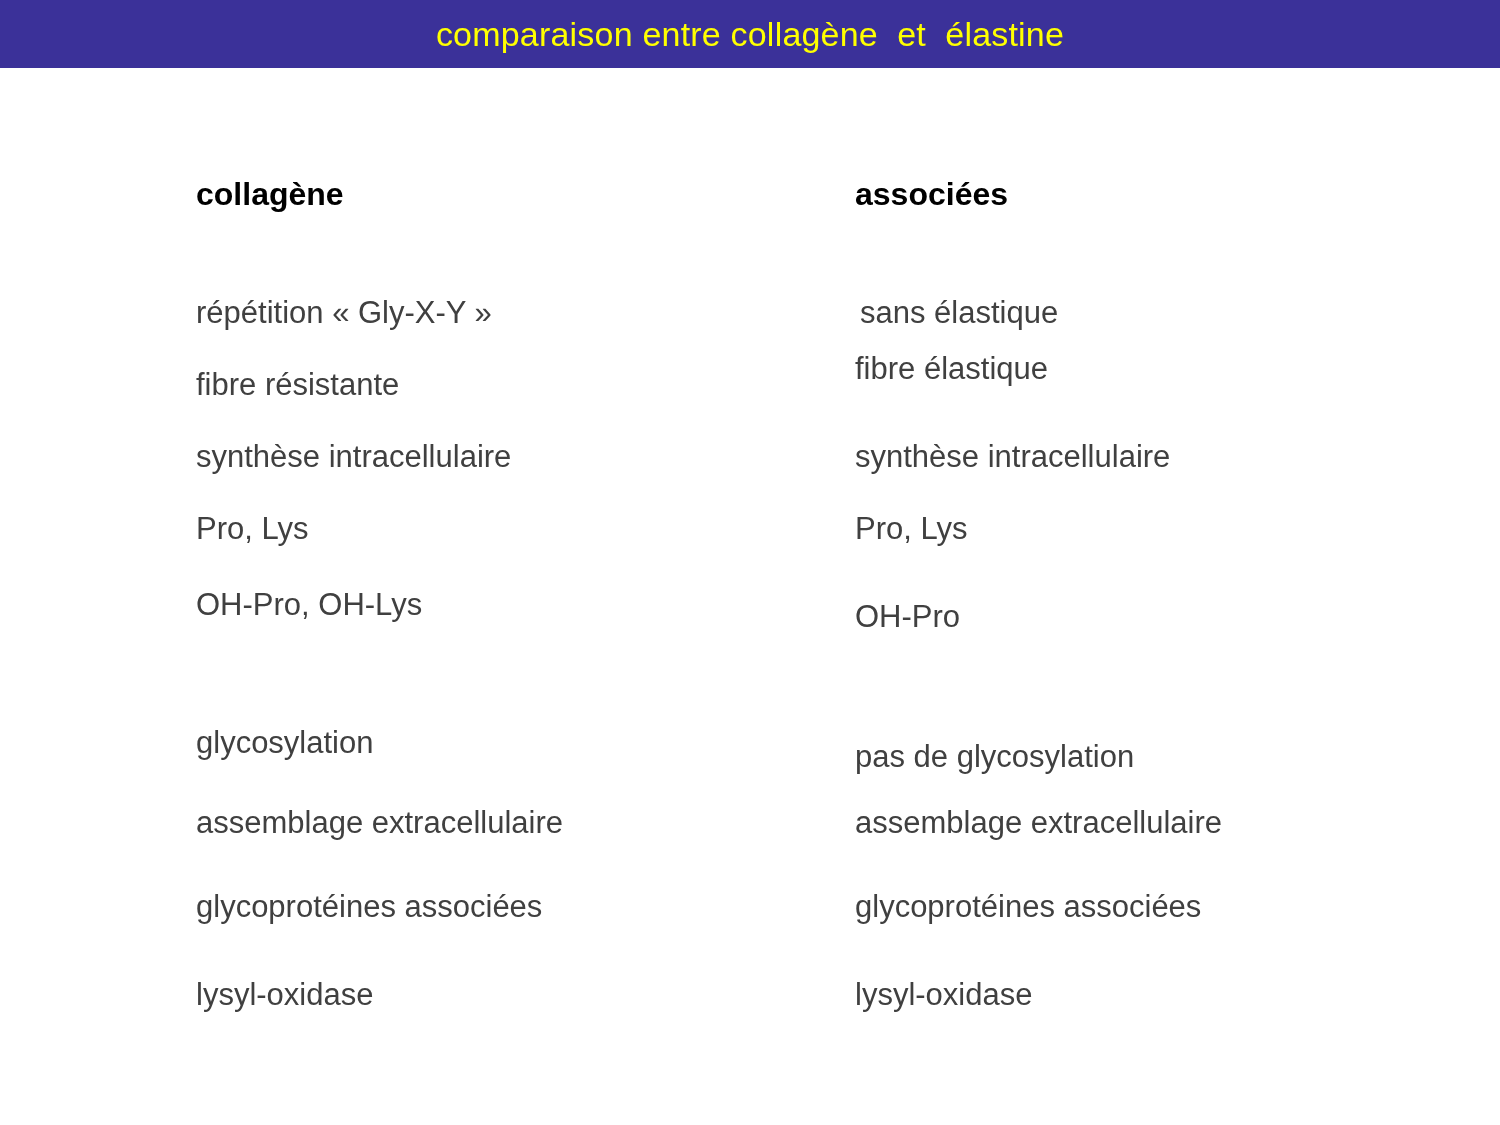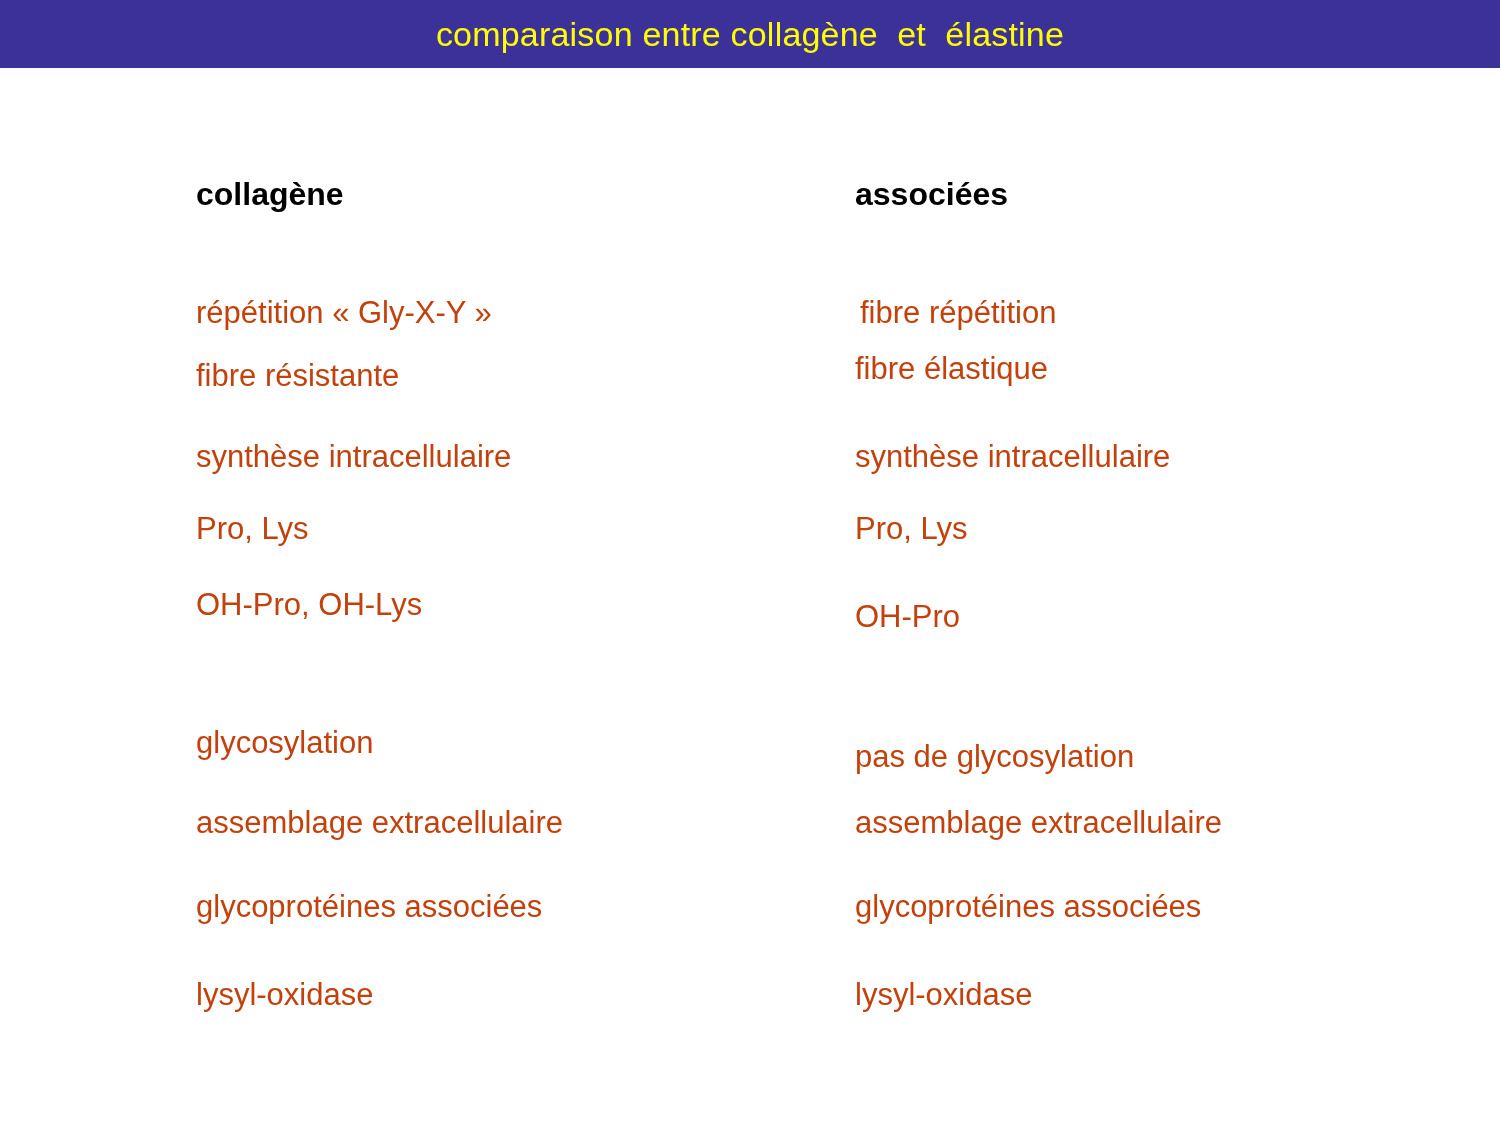--- a/index.html
+++ b/index.html
@@ -63,52 +63,52 @@
     font-size: 32px;
     font-weight: bold;
     color: #000000;
     position: absolute;
     top: 78px;
     line-height: 1;
   }
   .row-item {
     position: absolute;
     font-size: 31px;
-    color: #c2410c;
+    color: #404040;
     line-height: 1.1;
     white-space: nowrap;
   }
 </style>
 </head>
 <body>
 
 <div class="slide">
 
   <div class="title-bar">
     <div class="title-text">comparaison entre collagène  et  élastine</div>
   </div>
 
   <div class="content">
 
     <div class="column col-left">
       <div class="col-head">collagène</div>
       <div class="row-item" style="top:196px">répétition « Gly-X-Y »</div>
-      <div class="row-item" style="top:259px">fibre résistante</div>
+      <div class="row-item" style="top:268px">fibre résistante</div>
       <div class="row-item" style="top:340px">synthèse intracellulaire</div>
       <div class="row-item" style="top:412px">Pro, Lys</div>
       <div class="row-item" style="top:488px">OH-Pro, OH-Lys</div>
       <div class="row-item" style="top:626px">glycosylation</div>
       <div class="row-item" style="top:706px">assemblage extracellulaire</div>
       <div class="row-item" style="top:790px">glycoprotéines associées</div>
       <div class="row-item" style="top:878px">lysyl-oxidase</div>
     </div>
 
     <div class="column col-right">
       <div class="col-head">associées</div>
-      <div class="row-item" style="top:196px; left:5px">fibre répétition</div>
+      <div class="row-item" style="top:196px; left:5px">sans élastique</div>
       <div class="row-item" style="top:252px">fibre élastique</div>
       <div class="row-item" style="top:340px">synthèse intracellulaire</div>
       <div class="row-item" style="top:412px">Pro, Lys</div>
       <div class="row-item" style="top:500px">OH-Pro</div>
       <div class="row-item" style="top:640px">pas de glycosylation</div>
       <div class="row-item" style="top:706px">assemblage extracellulaire</div>
       <div class="row-item" style="top:790px">glycoprotéines associées</div>
       <div class="row-item" style="top:878px">lysyl-oxidase</div>
     </div>
 

